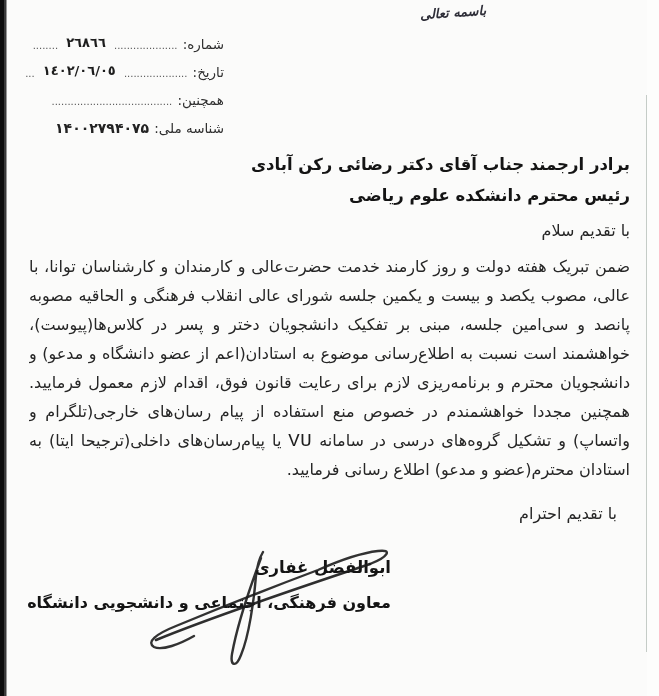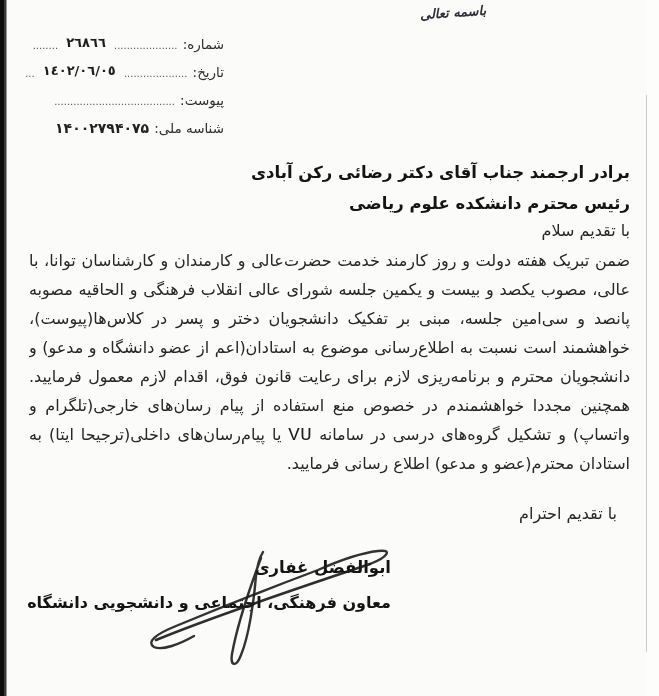--- a/index.html
+++ b/index.html
@@ -20,24 +20,24 @@
   .fields{position:absolute;left:12px;top:33px;width:212px;}
   .frow{height:22px;line-height:22px;margin-bottom:6px;white-space:nowrap;overflow:hidden;
     text-align:right;}
   .flabel{font-size:13.5px;color:#2f2f2f;}
   .fdots{font-size:10px;letter-spacing:1.5px;color:#555;}
   .fval{font-weight:bold;font-size:13px;color:#1d1d1d;position:relative;top:-2px;padding:0 3px;}
   .frow-id{margin-top:4px;text-align:right;}
   .fval-id{font-weight:bold;font-size:14px;letter-spacing:1px;color:#222;padding-left:2px;}
 
   .recipient{position:absolute;right:29px;top:149px;text-align:right;
-    font-weight:bold;font-size:16.5px;line-height:31px;color:#141414;margin-top:8px;}
+    font-weight:bold;font-size:16.5px;line-height:31px;color:#141414;}
   .salam{position:absolute;right:29px;top:221px;font-size:16px;color:#262626;}
 
-  .body-block{position:absolute;right:29px;top:246px;width:601px;}
+  .body-block{position:absolute;right:29px;top:252px;width:601px;}
   .bline{height:29px;line-height:29px;font-size:16px;color:#262626;overflow:hidden;}
   .jl{text-align:justify;text-align-last:justify;}
   .vu{font-size:19px;direction:ltr;unicode-bidi:embed;letter-spacing:.5px;color:#1e1e1e;font-family:Liberation Mono, monospace;}
 
   .ehteram{position:absolute;right:42px;top:504px;font-size:16px;color:#262626;}
 
   .sig-block{position:absolute;right:268px;top:558px;text-align:right;
     font-weight:bold;color:#141414;}
   .sig-name{font-size:16.5px;line-height:20px;}
   .sig-title{font-size:16px;line-height:20px;margin-top:15px;white-space:nowrap;}
@@ -62,21 +62,21 @@
       <span class="fval">٢٦٨٦٦</span>
       <span class="fdots">........</span>
     </div>
     <div class="frow">
       <span class="flabel">تاریخ:</span>
       <span class="fdots">....................</span>
       <span class="fval">١٤٠٢/٠٦/٠٥</span>
       <span class="fdots">...</span>
     </div>
     <div class="frow">
-      <span class="flabel">پیوست:</span>
+      <span class="flabel">همچنین:</span>
       <span class="fdots">......................................</span>
     </div>
     <div class="frow frow-id">
       <span class="flabel">شناسه ملی:</span>
       <span class="fval-id">۱۴۰۰۲۷۹۴۰۷۵</span>
     </div>
   </div>
 
   <div class="recipient">
     <div>برادر ارجمند جناب آقای دکتر رضائی رکن آبادی</div>

